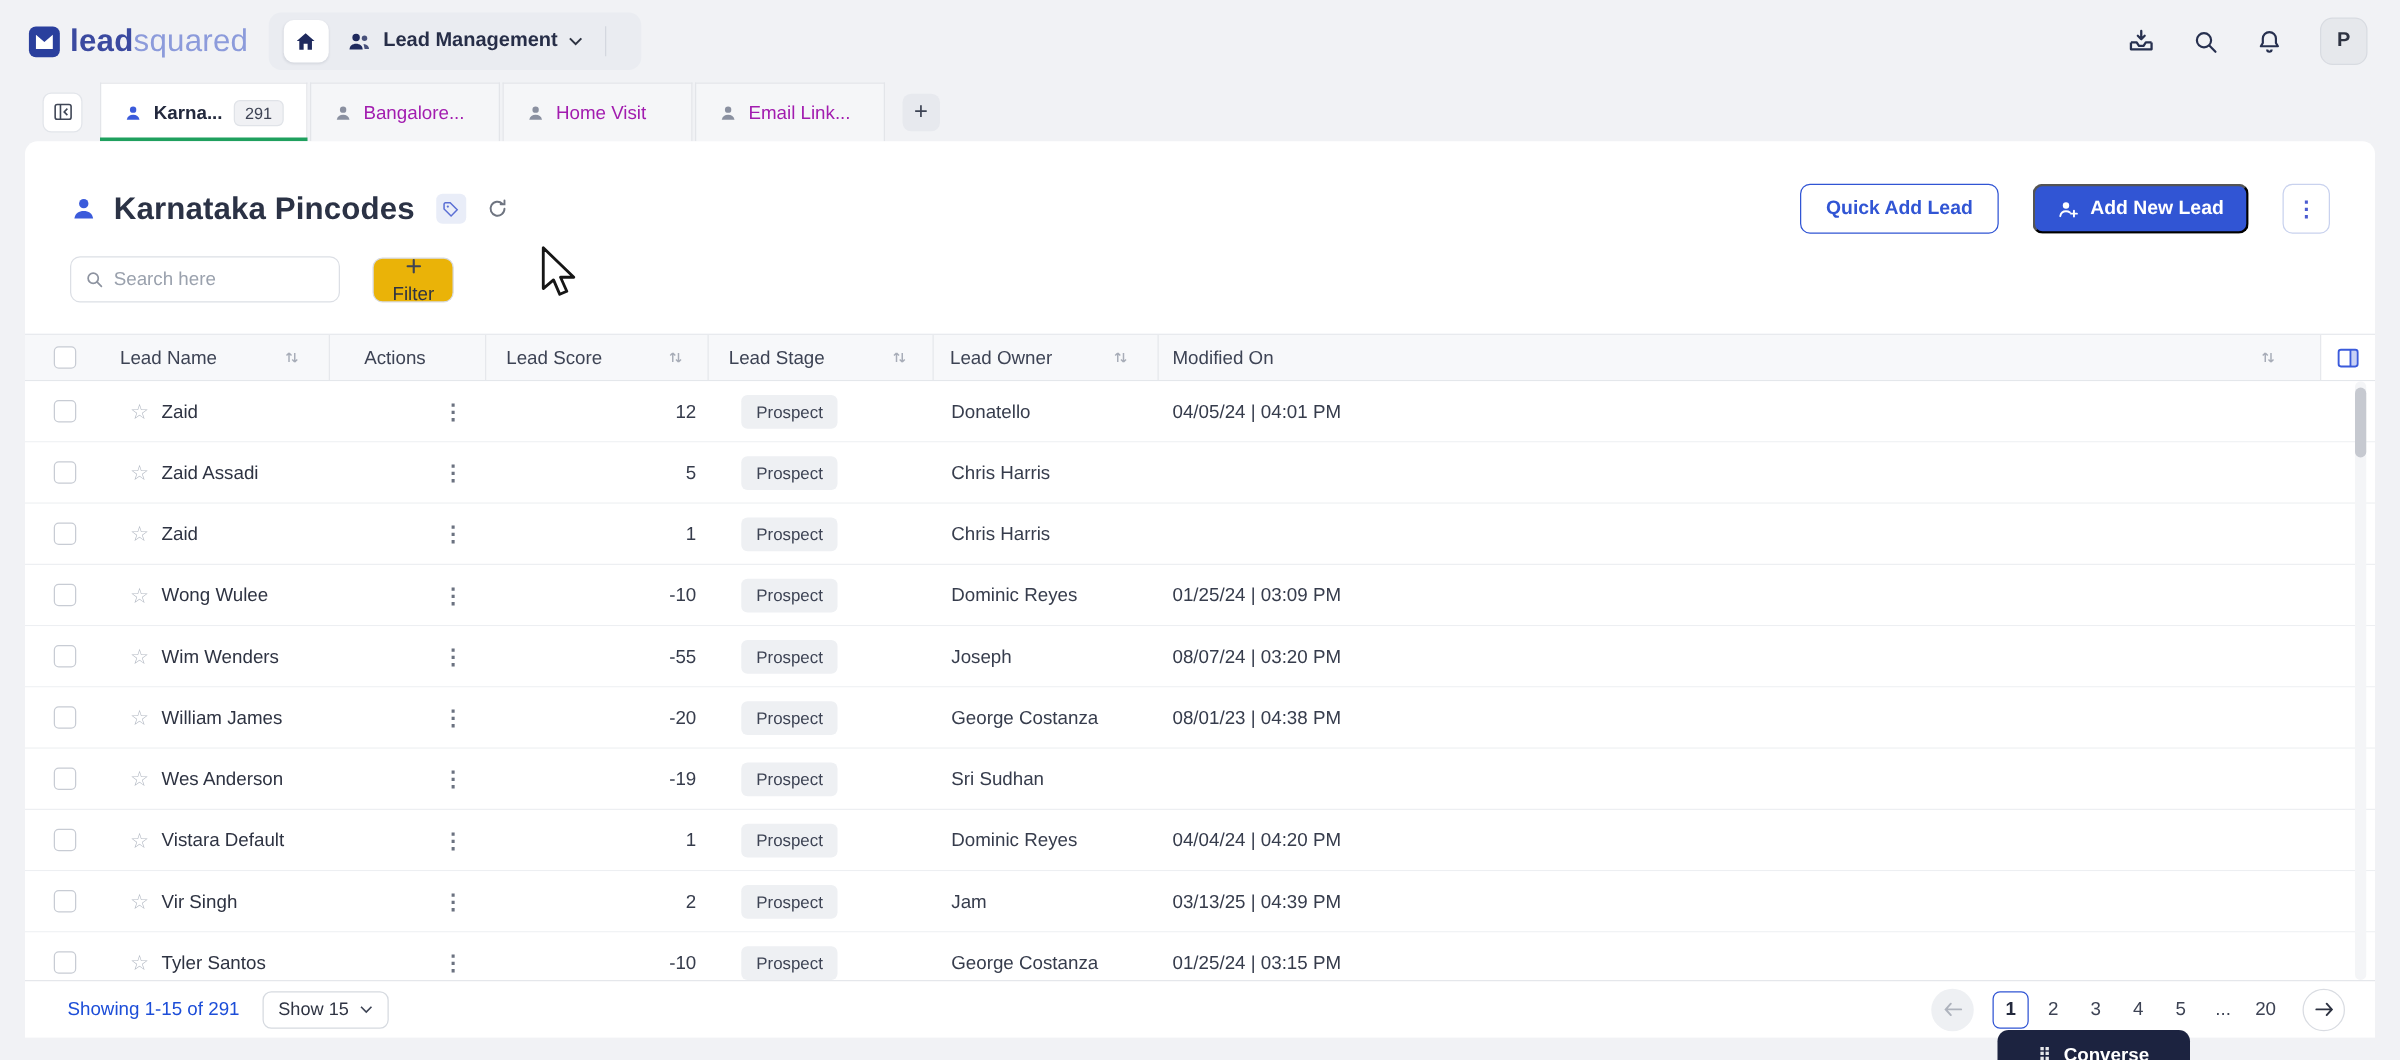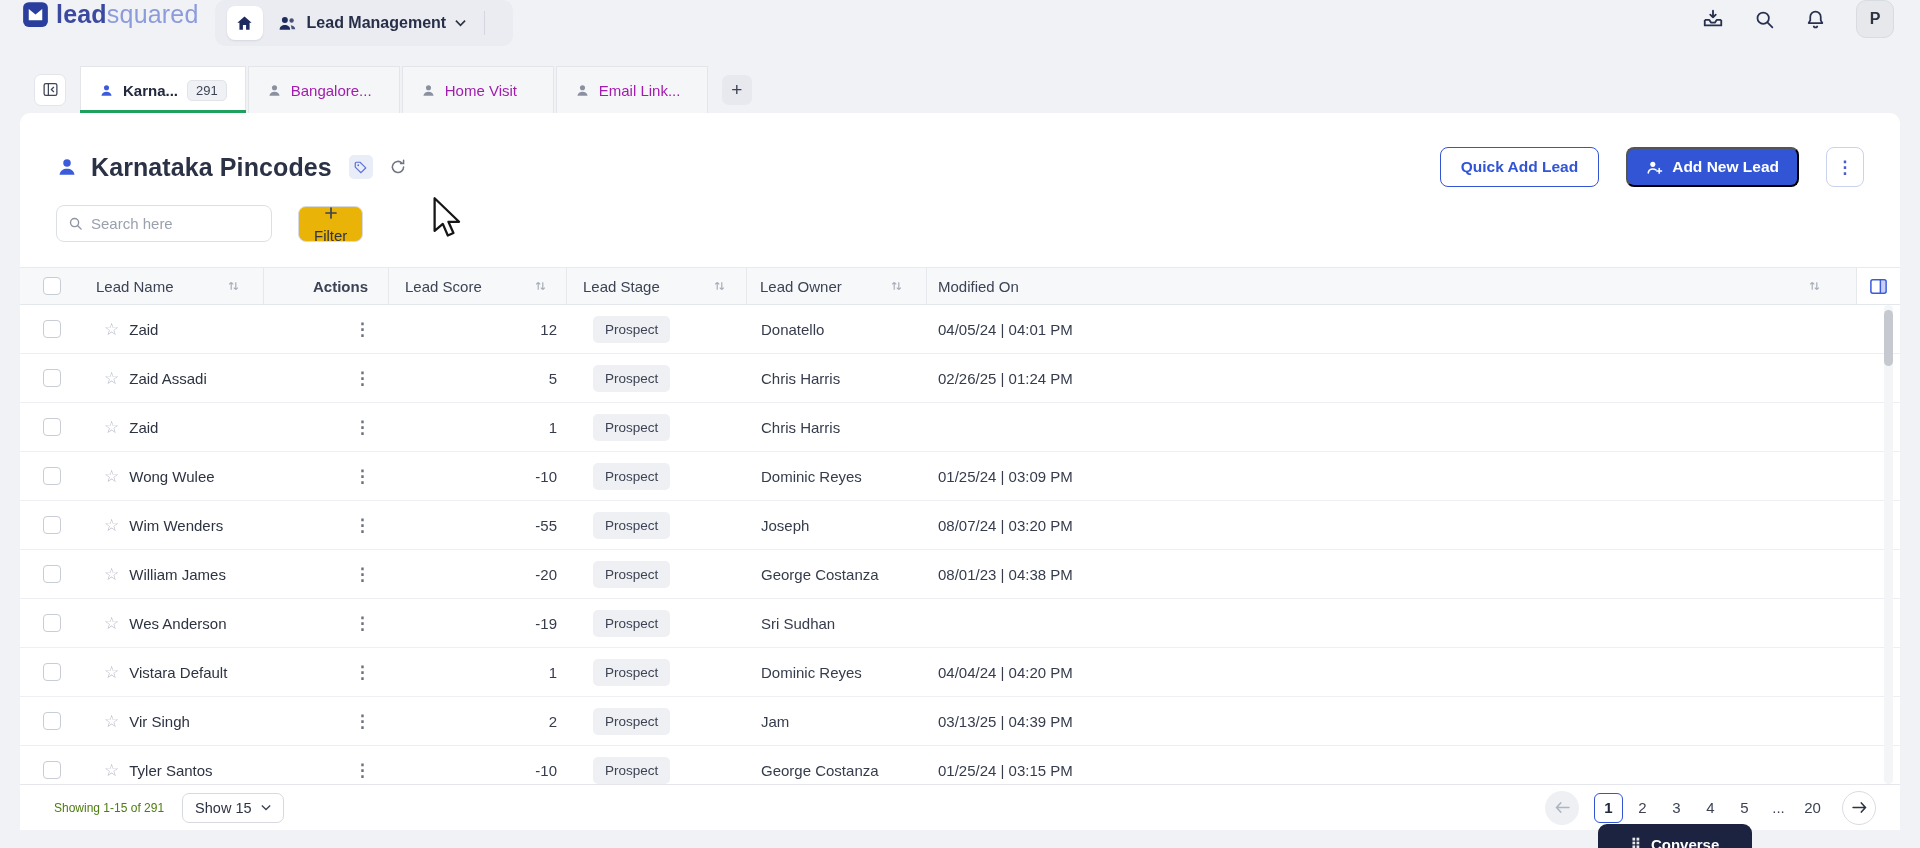--- a/index.html
+++ b/index.html
@@ -1,20 +1,20 @@
 <!DOCTYPE html>
 <html><head>
 <meta charset="utf-8">
 <style>
   *{margin:0;padding:0;box-sizing:border-box;}
   html,body{width:1920px;height:848px;overflow:hidden;}
   body{background:#f1f2f5;font-family:"Liberation Sans",sans-serif;color:#2e3342;position:relative;}
 
   
-  .navbar{position:absolute;top:0;left:0;width:100%;height:66px;display:flex;align-items:flex-start;padding:0 26px 0 22px;}
+  .navbar{position:absolute;top:0;left:0;width:100%;height:66px;display:flex;align-items:center;padding:0 26px 0 22px;}
   .logo{display:flex;align-items:center;gap:7px;}
   .logo-text{font-size:25px;letter-spacing:.2px;}
   .logo-lead{color:#3b4aa0;font-weight:700;}
   .logo-squared{color:#8c9bdb;font-weight:400;}
   .nav-group{margin-left:16px;height:46px;background:#eaecf1;border-radius:10px;display:flex;align-items:center;padding:0 12px;}
   .home-btn{width:36px;height:34px;background:#fff;border-radius:8px;display:flex;align-items:center;justify-content:center;box-shadow:0 1px 2px rgba(20,30,60,.10);cursor:pointer;}
   .workspace{display:flex;align-items:center;gap:9px;margin:0 10px 0 14px;font-size:16px;font-weight:600;color:#272e48;cursor:pointer;}
   .nav-divider{width:1px;height:24px;background:#d4d7df;margin:0 16px 0 8px;}
   .nav-menu{display:flex;align-items:center;gap:38px;padding-right:14px;}
   .nav-item{font-size:15.5px;color:#3d4354;cursor:pointer;white-space:nowrap;}
@@ -54,21 +54,21 @@
   .filter-btn{margin-left:26px;height:36px;padding:0 15px;border:1px solid #d7dae1;border-radius:8px;background:#eab308;display:flex;align-items:center;gap:8px;font-size:15px;color:#2e3342;cursor:pointer;flex-direction:column;}
 
   
   .table{margin-top:25px;}
   .grid{display:grid;grid-template-columns:64px 180px 125px 178px 180px 180px 1fr 44px;align-items:center;}
   .thead{height:38px;background:#f7f8fa;border-top:1px solid #e8eaee;border-bottom:1px solid #e4e7eb;font-size:15px;font-weight:500;color:#3d4354;}
   .hcell{display:flex;align-items:center;height:100%;}
   .hdiv{border-right:1px solid #e6e8ec;}
   .h-check{justify-content:center;}
   .h-name{padding-left:12px;}
-  .h-actions{justify-content:flex-end;padding-right:20px;font-weight:bold;}
+  .h-actions{justify-content:center;padding-right:20px;}
   .h-score{padding-left:16px;}
   .h-stage{padding-left:16px;}
   .h-owner{padding-left:13px;}
   .h-modified{padding-left:11px;}
   .h-iconcol{justify-content:center;background:#fff;border-left:1px solid #e6e8ec;cursor:pointer;}
   .sort-icon{margin-left:auto;display:flex;cursor:pointer;}
   .m-r24{margin-right:24px;} .m-r20{margin-right:20px;} .m-r21{margin-right:21px;} .m-r36{margin-right:36px;}
   .checkbox{width:18px;height:18px;border:1.5px solid #c8ccd4;border-radius:4px;background:#fff;cursor:pointer;flex:0 0 auto;}
   .trow{height:49px;border-bottom:1px solid #edeff2;font-size:15px;color:#363c4c;background:#fff;cursor:pointer;}
   .c-check{display:flex;justify-content:center;}
@@ -77,21 +77,21 @@
   .c-actions{display:flex;justify-content:flex-end;padding-right:18px;}
   .kebab{color:#6b7280;font-size:17px;font-weight:700;line-height:1;cursor:pointer;}
   .c-score{text-align:right;padding-right:10px;}
   .c-stage{padding-left:26px;}
   .badge{display:inline-block;background:#eef0f3;border-radius:5px;padding:6px 12px;font-size:13.5px;color:#3d4354;}
   .c-owner{padding-left:14px;}
   .c-modified{padding-left:11px;}
 
   
   .tfoot{position:absolute;left:0;right:0;bottom:0;height:46px;background:#fff;border-top:1px solid #e5e7eb;display:flex;align-items:center;padding:0 24px 0 34px;z-index:5;}
-  .showing{font-size:12px;color:#4d7c0f;}
+  .showing{font-size:15px;color:#1d4ed8;}
   .show-select{margin-left:18px;display:flex;align-items:center;gap:9px;border:1px solid #d6dae0;border-radius:7px;padding:6px 12px;font-size:14.5px;color:#2e3342;background:#fff;cursor:pointer;}
   .pagination{margin-left:auto;display:flex;align-items:center;gap:5px;}
   .page-circle-prev{width:34px;height:34px;border-radius:50%;background:#eef0f3;color:#aeb3bd;display:flex;align-items:center;justify-content:center;margin-right:10px;cursor:pointer;}
   .page-num{min-width:29px;height:30px;display:flex;align-items:center;justify-content:center;font-size:15px;color:#3d4354;border-radius:6px;cursor:pointer;}
   .page-num.active{border:1px solid #3155d4;color:#23293d;font-weight:600;}
   .page-circle-next{width:34px;height:34px;border-radius:50%;background:#fff;border:1px solid #d9dce2;color:#2e3342;display:flex;align-items:center;justify-content:center;margin-left:10px;cursor:pointer;}
 
   
   .scroll-track{position:absolute;right:7px;top:192px;bottom:46px;width:9px;background:#f4f5f7;border-radius:5px;z-index:6;}
   .scroll-thumb{position:absolute;top:5px;left:0;width:9px;height:56px;border-radius:5px;background:#c6c9d0;cursor:pointer;}
@@ -369,21 +369,20 @@
     <div class="c-name">
       <span class="star">☆</span>
       <span>Zaid Assadi</span>
     </div>
     <div class="c-actions">
             <span class="kebab">⋮</span>
           </div>
     <div class="c-score">5</div>
     <div class="c-stage"><span class="badge">Prospect</span></div>
     <div class="c-owner">Chris Harris</div>
-    <div class="c-modified">02/26/25 | 01:24 PM</div>
     <div></div>
   </div>
         <div class="trow grid">
     <div class="c-check">
             <span class="checkbox"></span>
           </div>
     <div class="c-name">
       <span class="star">☆</span>
       <span>Zaid</span>
     </div>

